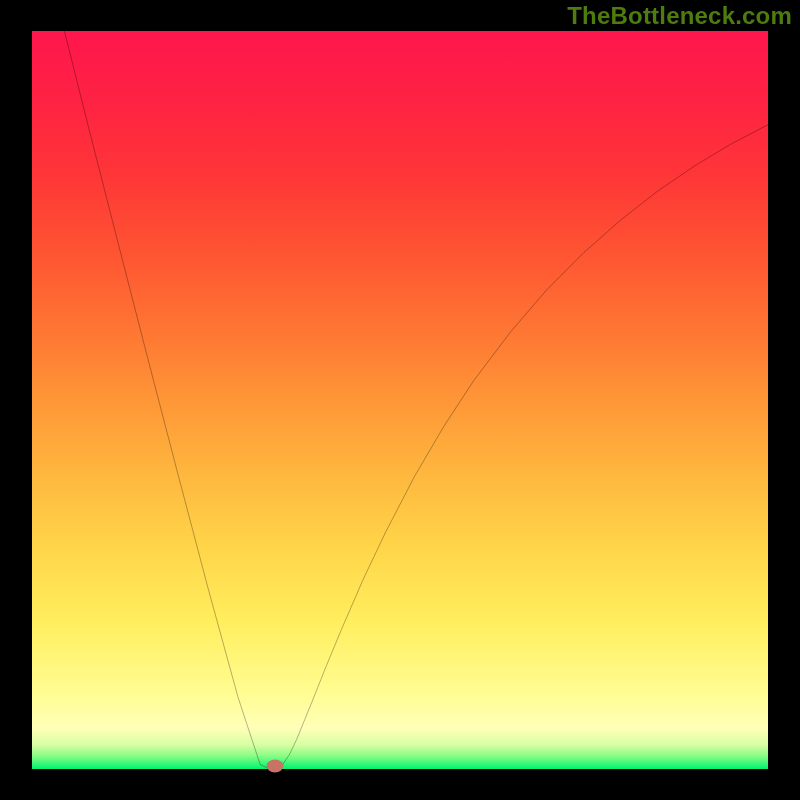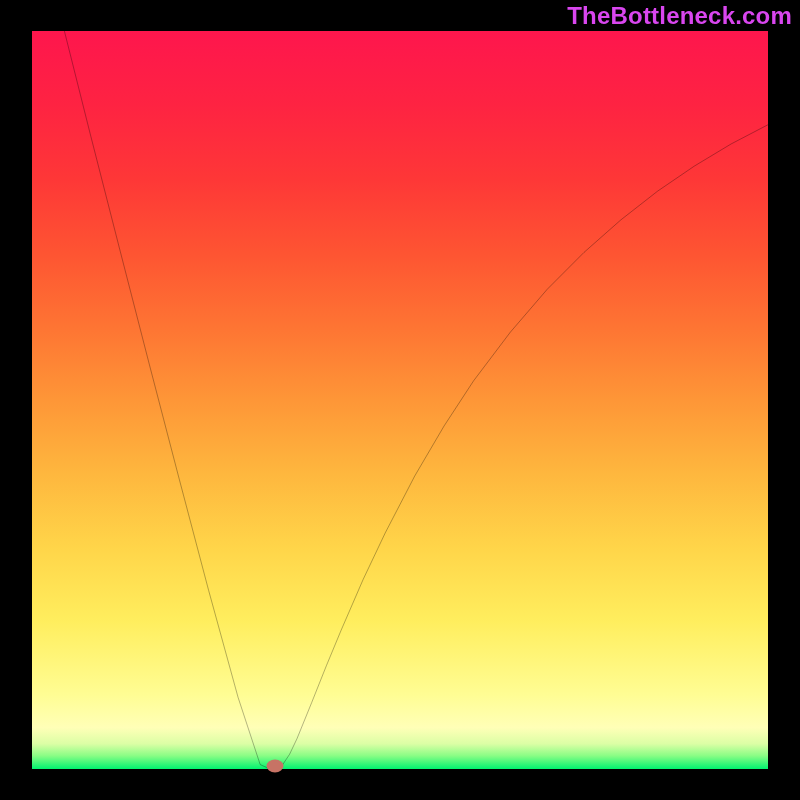--- a/index.html
+++ b/index.html
@@ -10,21 +10,21 @@
     position: relative;
     font-family: Arial, Helvetica, sans-serif;
     overflow: hidden;
   }
   .watermark {
     position: absolute;
     top: 2px;
     right: 8px;
     font-size: 24px;
     font-weight: bold;
-    color: #d946ef;
+    color: #4d7c0f;
     z-index: 10;
     letter-spacing: 0.2px;
   }
   .plot-area {
     position: absolute;
     left: 32px;
     top: 31px;
     width: 736px;
     height: 738px;
     background: linear-gradient(

